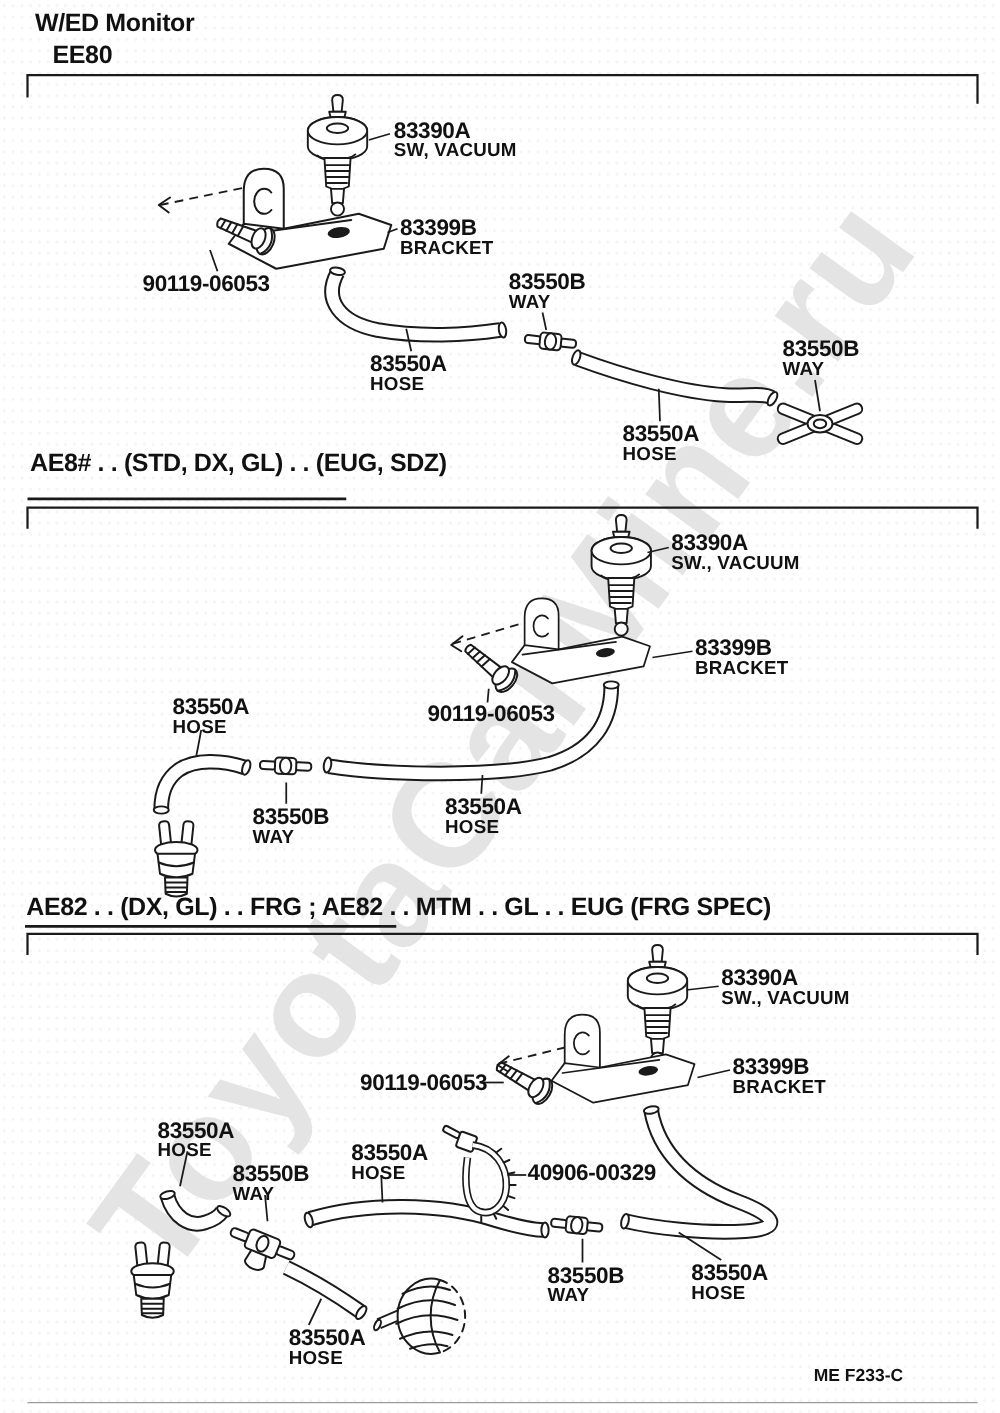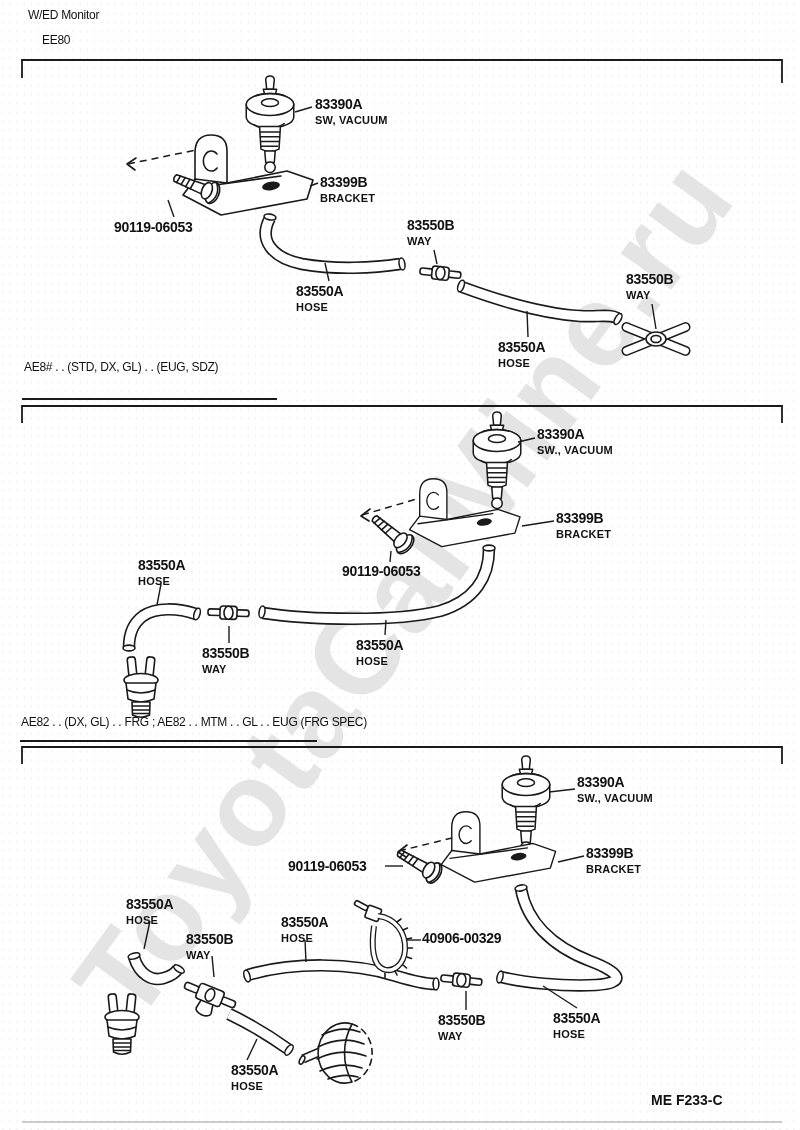--- a/index.html
+++ b/index.html
@@ -12,24 +12,24 @@
     color:#111;
   }
   .wm{
     position:absolute;left:-170px;top:520px;width:1150px;height:140px;
     text-align:center;font-size:118px;font-weight:bold;letter-spacing:2px;
     color:#e4e4e4;transform:rotate(-54deg);transform-origin:center;
     white-space:nowrap;z-index:0;user-select:none;
   }
   svg.art{position:absolute;left:0;top:0;z-index:1}
   .txt{position:absolute;z-index:2;white-space:nowrap}
-  .hdr{font-size:12px;font-weight:normal;letter-spacing:-0.3px}
+  .hdr{font-size:20px;font-weight:bold;letter-spacing:-0.3px}
   .plabel{position:absolute;z-index:2;white-space:nowrap}
-  .pnum{display:block;font-size:14px;font-weight:bold;letter-spacing:-0.3px;line-height:19px}
-  .pdesc{display:block;font-size:11px;font-weight:bold;letter-spacing:0.2px;line-height:13px}
+  .pnum{display:block;font-size:18px;font-weight:bold;letter-spacing:-0.3px;line-height:19px}
+  .pdesc{display:block;font-size:15px;font-weight:bold;letter-spacing:0.2px;line-height:13px}
   .foot{font-size:14px;font-weight:bold}
 </style>
 </head>
 <body>
 
 <div class="wm">ToyotaCarMine.ru</div>
 
 <svg class="art" width="800" height="1130" viewBox="0 0 800 1130">
   <style>
     .ln{fill:none;stroke:#1a1a1a;stroke-width:1.6;stroke-linecap:round;stroke-linejoin:round}

